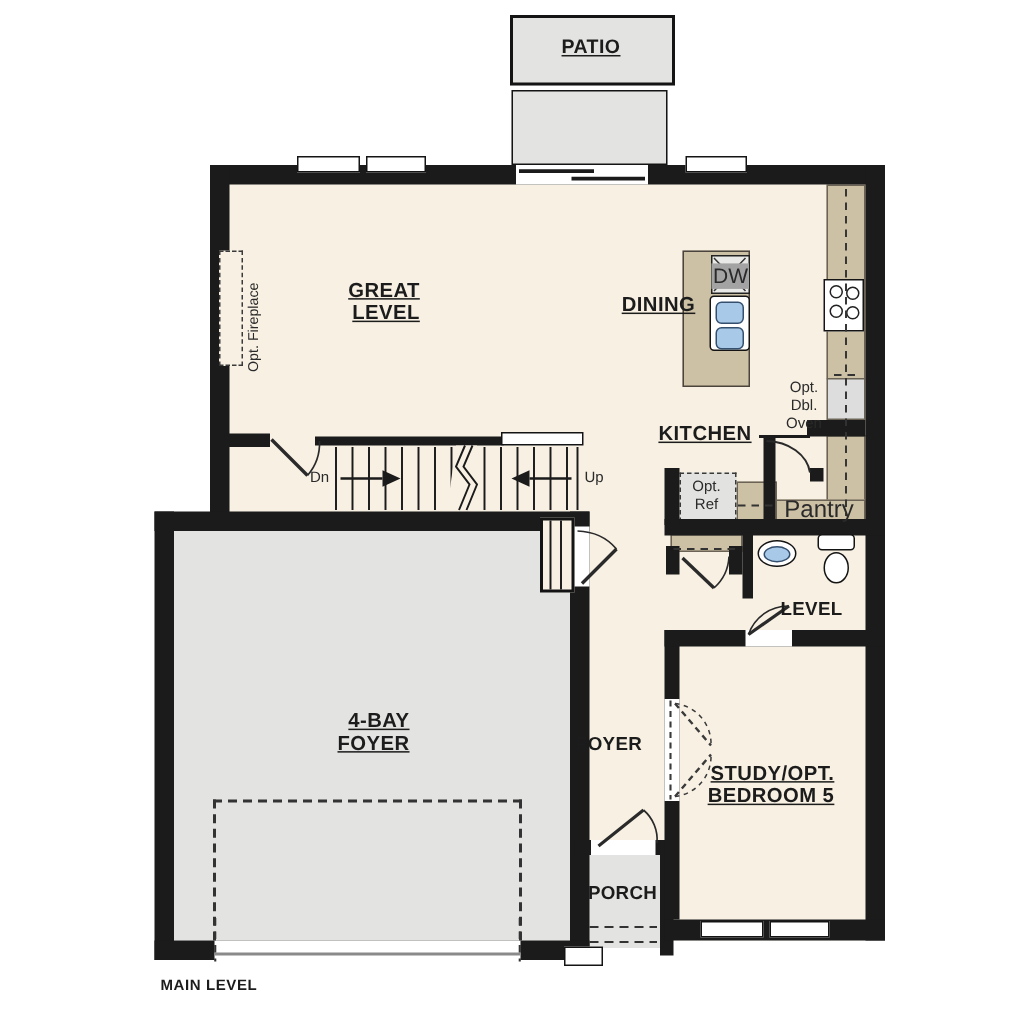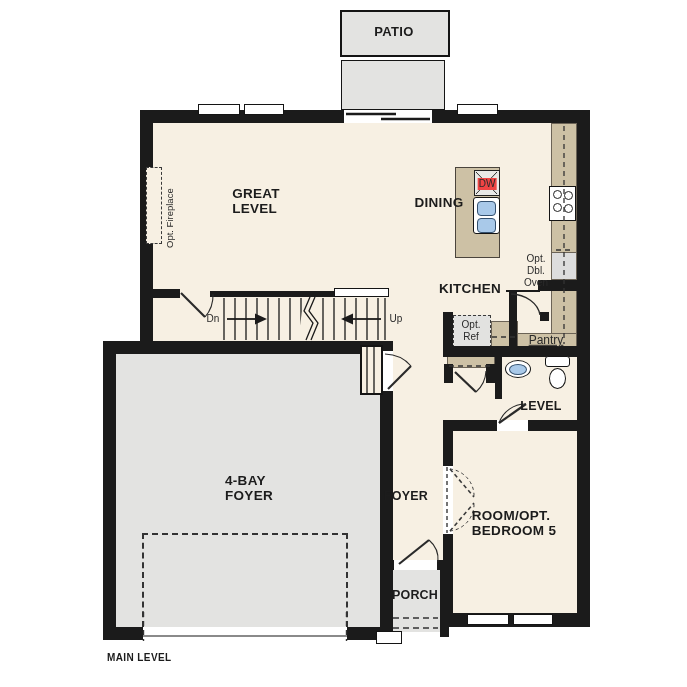--- a/index.html
+++ b/index.html
@@ -7,22 +7,22 @@
          font-family:"Liberation Sans",sans-serif;color:var(--ink,#1c1c1c);}
   .abs{position:absolute;}
   .wall{background:var(--wall,#1b1b1b);}
   .floor{background:var(--floor,#f7f0e3);}
   .conc{background:var(--concrete,#e3e3e1);border:2px solid #141414;box-sizing:border-box;}
   .tan{background:var(--counter,#cdc1a5);border:1px solid #6b6356;box-sizing:border-box;}
   .gray-box{background:var(--appliance,#ddd);box-sizing:border-box;}
   .win{background:#fff;border:1.6px solid #141414;box-sizing:border-box;}
   .gap{background:#fff;}
   .white-box{background:#fff;border:1.5px solid #141414;box-sizing:border-box;}
-  .lbl{font-weight:bold;font-size:13.5px;letter-spacing:.3px;text-align:left;
-       transform:translate(-50%,-50%);white-space:nowrap;line-height:1.13;}
+  .lbl{font-weight:bold;font-size:13.5px;letter-spacing:.3px;text-align:right;
+       transform:translate(-50%,-50%);white-space:nowrap;line-height:1.13;text-decoration:underline;}
   .lbl-md{font-weight:bold;font-size:12.5px;letter-spacing:.2px;text-align:center;
        transform:translate(-50%,-50%);white-space:nowrap;}
   .lbl-sm{font-weight:normal;font-size:10px;color:#2a2a2a;text-align:center;
        transform:translate(-50%,-50%);white-space:nowrap;line-height:1.2;}
   .lbl-vert{font-weight:normal;font-size:9.5px;color:#2a2a2a;white-space:nowrap;
        writing-mode:vertical-rl;transform:rotate(180deg);}
   .dashed-box{border:1.5px dashed #3a3a3a;box-sizing:border-box;}
   .title{font-weight:bold;font-size:10px;letter-spacing:.4px;}
   .burner{position:absolute;width:9px;height:9px;border:1.3px solid #222;border-radius:50%;
        background:#fff;box-sizing:border-box;}
@@ -174,35 +174,35 @@
   </div>
   <div class="abs lbl" style="left:399px;top:203px;margin-left:40px;">DINING</div>
   <div class="abs lbl" style="left:470px;top:289px;">KITCHEN</div>
   <div class="abs lbl" style="left:249px;top:488px;">
     <div>4-BAY</div>
     <div>FOYER</div>
   </div>
   <div class="abs lbl-md" style="left:406px;top:496px;">FOYER</div>
   <div class="abs lbl-md" style="left:541px;top:406px;">LEVEL</div>
   <div class="abs lbl" style="left:514px;top:523px;">
-    <div>ROOM/OPT.</div>
+    <div>STUDY/OPT.</div>
     <div>BEDROOM 5</div>
   </div>
   <div class="abs lbl-md" style="left:415px;top:595px;">PORCH</div>
 
   <div class="abs lbl-vert" style="left:164px;top:168px;height:80px;">Opt. Fireplace</div>
-  <div class="abs lbl-sm" style="left:487px;top:184px;font-size:10px;background:#ef4444;padding:0 1px;">DW</div>
+  <div class="abs lbl-sm" style="left:487px;top:184px;font-size:14px;background:#a3a3a3;padding:0 1px;">DW</div>
   <div class="abs lbl-sm" style="left:536px;top:271px;">
     <div>Opt.</div>
     <div>Dbl.</div>
     <div>Oven</div>
   </div>
   <div class="abs lbl-sm" style="left:471px;top:331px;">
     <div>Opt.</div>
     <div>Ref</div>
   </div>
-  <div class="abs lbl-sm" style="left:546px;top:340px;font-size:12px;text-decoration:underline;">Pantry</div>
+  <div class="abs lbl-sm" style="left:546px;top:340px;font-size:16px;">Pantry</div>
   <div class="abs lbl-sm" style="left:213px;top:319px;">Dn</div>
   <div class="abs lbl-sm" style="left:396px;top:319px;">Up</div>
 
   <div class="abs title" style="left:107px;top:652px;">MAIN LEVEL</div>
 
 </div>
 
 </body></html>

